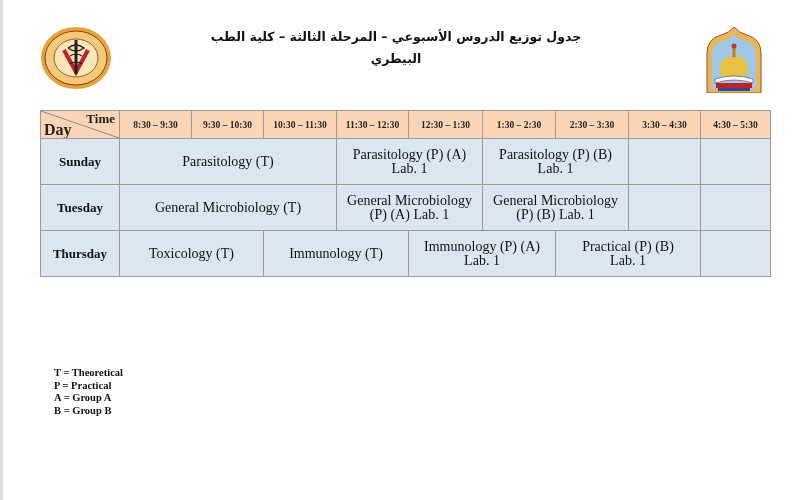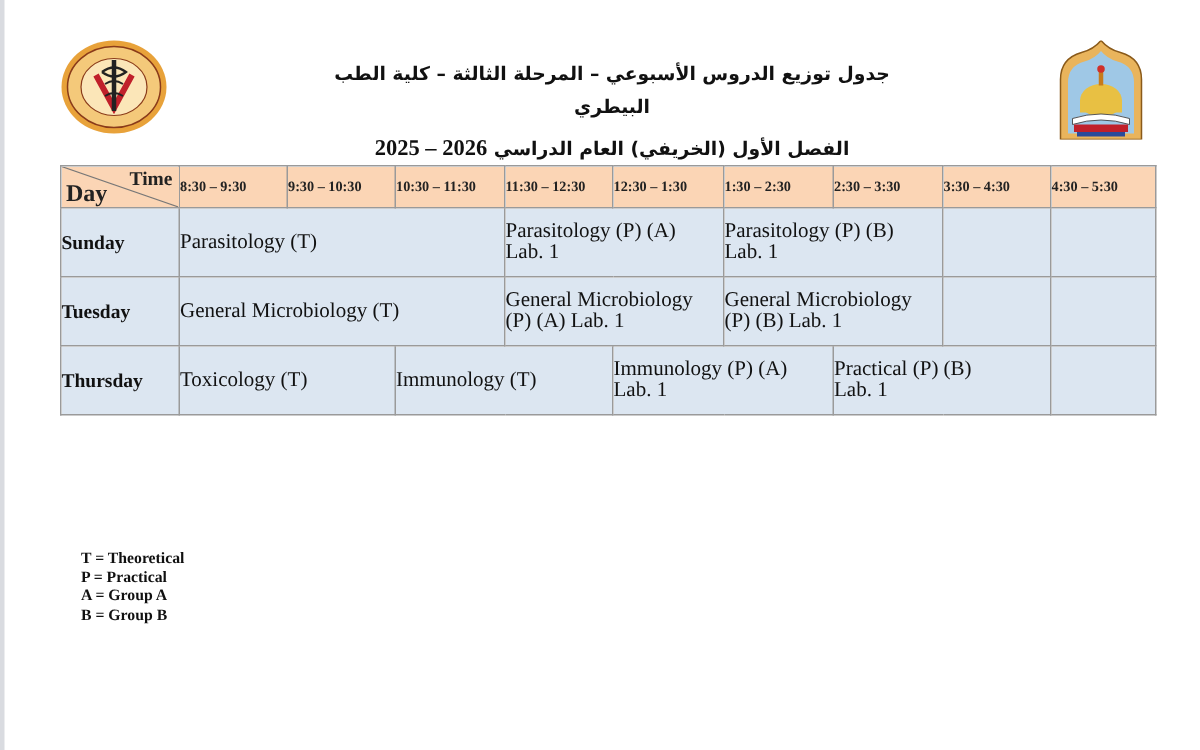--- a/index.html
+++ b/index.html
@@ -7,44 +7,44 @@
     width: 800px; height: 500px; position: relative; overflow: hidden;
     background: #ffffff;
     font-family: "Liberation Serif", "DejaVu Serif", serif;
     color: #111;
   }
   .left-edge {
     position: absolute; left: 0; top: 0; width: 3px; height: 500px;
     background: #d9dbe0;
   }
   .title-block {
-    position: absolute; left: 208px; top: 26px; width: 400px;
+    position: absolute; left: 196px; top: 26px; width: 400px;
     text-align: center; direction: rtl;
     font-family: "DejaVu Sans", "Liberation Sans", sans-serif;
-    font-weight: bold; color: #111; margin-top: 12px;
+    font-weight: bold; color: #111;
   }
   .title-line1 { font-size: 12.5px; line-height: 22px; }
   .title-line2 { font-size: 12.5px; line-height: 22px; margin-top: 6px; }
   .title-line2 .year { font-family: "Liberation Serif", serif; font-size: 15px; }
 
   .logo-left {
     position: absolute; left: 40px; top: 26px; width: 72px; height: 64px;
   }
   .logo-right {
     position: absolute; left: 703px; top: 27px; width: 62px; height: 66px;
   }
 
   table.schedule {
     position: absolute; left: 40px; top: 110px;
     border-collapse: collapse; table-layout: fixed;
     width: 730px;
   }
   table.schedule td, table.schedule th {
     border: 1px solid #9a9a9a;
-    text-align: left; vertical-align: middle;
+    text-align: center; vertical-align: middle;
     padding: 0;
     overflow: hidden;
   }
   thead th {
     background: #fbd5b5;
     height: 27px;
     font-size: 9.5px; font-weight: bold; color: #222;
     white-space: nowrap;
   }
   th.corner { position: relative; padding: 0; }
@@ -92,24 +92,20 @@
     <rect x="29.5" y="20" width="3" height="10" fill="#c77b1a"></rect>
     <circle cx="31" cy="19" r="2.5" fill="#d0302a"></circle>
     <path d="M12 52 Q31 46 50 52 L50 56 Q31 50 12 56 Z" fill="#ffffff" stroke="#444" stroke-width="0.6"></path>
     <rect x="13" y="56" width="36" height="5" fill="#c0202a"></rect>
     <rect x="15" y="61" width="32" height="3" fill="#2a4a9a"></rect>
   </svg>
 </div>
 
 <div class="title-block">
   <div class="title-line1">جدول توزيع الدروس الأسبوعي – المرحلة الثالثة – كلية الطب البيطري</div>
-  <div class="title-line2">
-    <span>الفصل الأول (الخريفي) العام الدراسي</span>
-    <span class="year" dir="ltr">2025 – 2026</span>
-  </div>
 </div>
 
 <table class="schedule">
   <colgroup>
     <col style="width:79px">
     <col style="width:72px">
       <col style="width:72px">
       <col style="width:73px">
     <col style="width:72px">
       <col style="width:74px">

